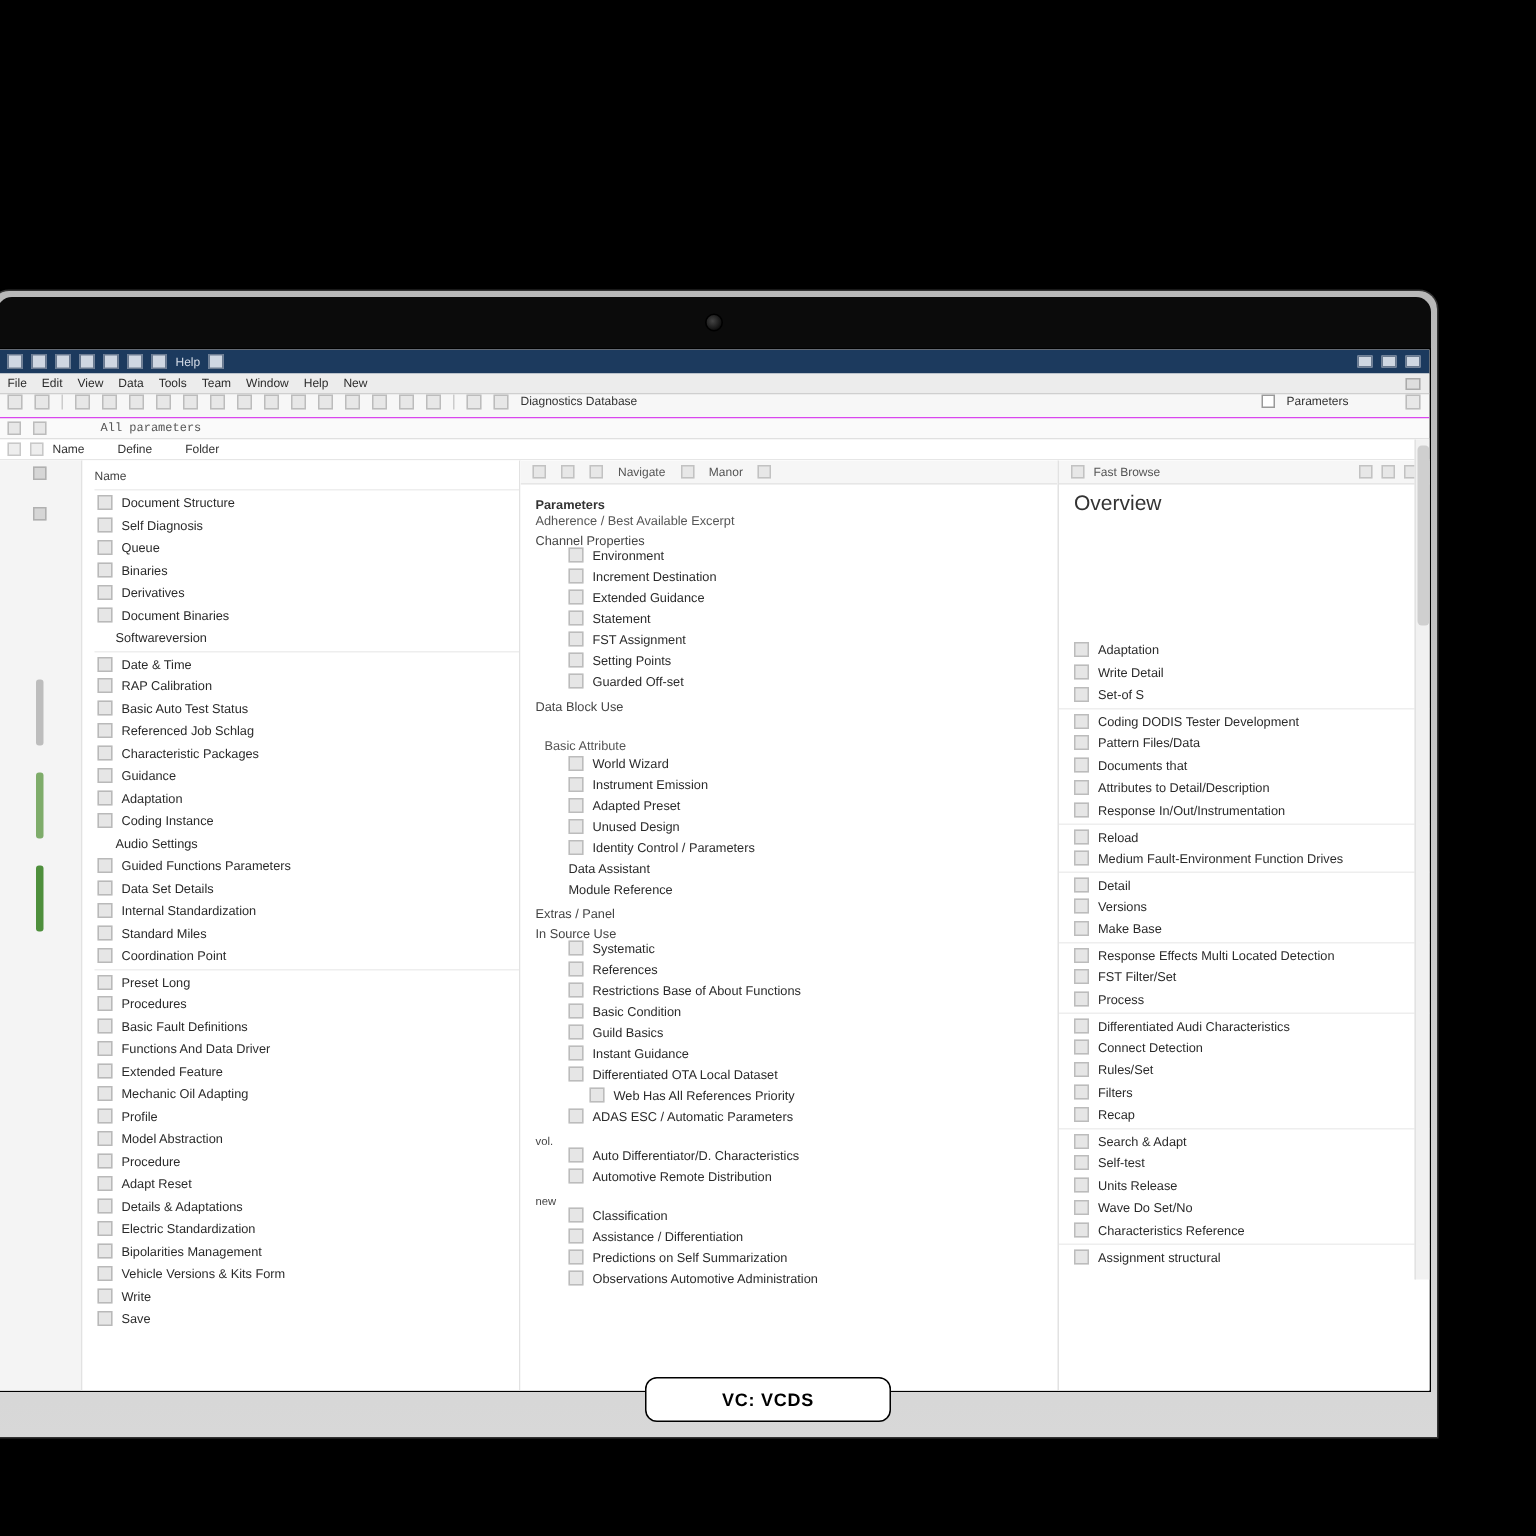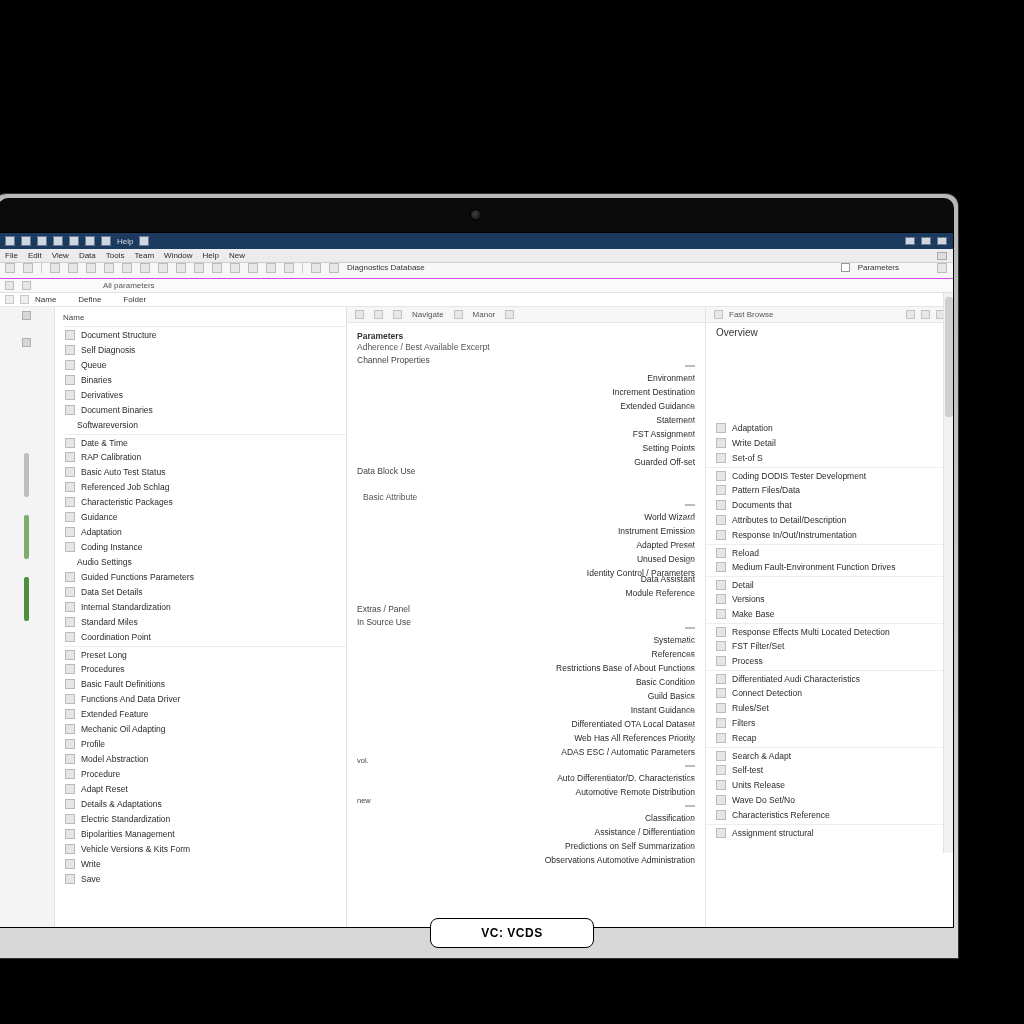--- a/index.html
+++ b/index.html
@@ -96,33 +96,33 @@
     flex:1; background:#fff; overflow:hidden;
   }
   .center-bar {
     height:16px; background:#f6f6f6; border-bottom:1px solid #e6e6e6;
     display:flex; align-items:center; gap:10px; padding:0 8px; font-size:8px; color:#555;
   }
   .center-bar .cb-ico { width:9px; height:9px; background:#e7e7e7; border:1px solid #c2c2c2; }
   .center-body { padding:4px 10px 10px; font-size:8.5px; color:#2a2a2a; }
   .grp-title { font-weight:600; color:#333; margin-top:4px; }
   .grp-sub { color:#555; margin:1px 0 2px; }
-  .c-item { display:flex; align-items:flex-end; gap:6px; height:14px; padding-left:22px;flex-direction:column; }
+  .c-item { display:flex; align-items:flex-start; gap:6px; height:14px; padding-left:22px; }
   .c-item .ci { width:10px; height:10px; background:#e6e6e6; border:1px solid #bcbcbc; }
   .c-cat { font-style:normal; color:#444; margin-top:3px; }
 
   .col-right {
     width: 248px; min-width:248px; border-left:1px solid #e2e2e2; background:#fff; overflow:hidden;
   }
   .right-bar {
     height:16px; background:#f6f6f6; border-bottom:1px solid #e6e6e6;
     display:flex; align-items:center; gap:6px; padding:0 8px; font-size:8px; color:#555;
   }
   .right-bar .rb-ico { width:9px; height:9px; background:#e7e7e7; border:1px solid #c2c2c2; }
-  .right-head { padding:4px 10px 2px; font-size:10px; color:#333; }
+  .right-head { padding:4px 10px 2px; font-size:14px; color:#333; }
   .r-item { display:flex; align-items:center; gap:6px; height:15px; padding:0 10px; font-size:8.5px; color:#2a2a2a; white-space:nowrap; }
   .r-item .ri { width:10px; height:10px; background:#e6e6e6; border:1px solid #bcbcbc; }
   .r-item.sep { border-top:1px solid #eee; margin-top:2px; padding-top:2px; }
 
   .vscroll { position:absolute; right:0; top:60px; width:10px; height:560px; background:#f1f1f1; border-left:1px solid #e2e2e2; }
   .vscroll .thumb { position:absolute; left:1px; width:8px; background:#cfcfcf; border-radius:3px; }
 </style>
 </head>
 <body>
 
@@ -186,21 +186,21 @@
       <span class="tl-bc">Diagnostics Database</span>
       <div class="flex1"></div>
       <div class="tl-chk"></div>
       <span class="tl-bc">Parameters</span>
       <div class="tl-ico" style="margin-left:30px;"></div>
     </div>
 
     <div class="subbar">
       <div class="tl-ico"></div>
       <div class="tl-ico"></div>
-      <span style="margin-left:64px;">All parameters</span>
+      <span style="margin-left:28px;font-family:Liberation Mono, monospace;">All parameters</span>
     </div>
 
     <div class="fxbar">
       <div class="fx-ico"></div>
       <div class="fx-ico"></div>
       <span>Name</span>
       <span style="width:10px;"></span>
       <span>Define</span>
       <span style="width:10px;"></span>
       <span>Folder</span>

